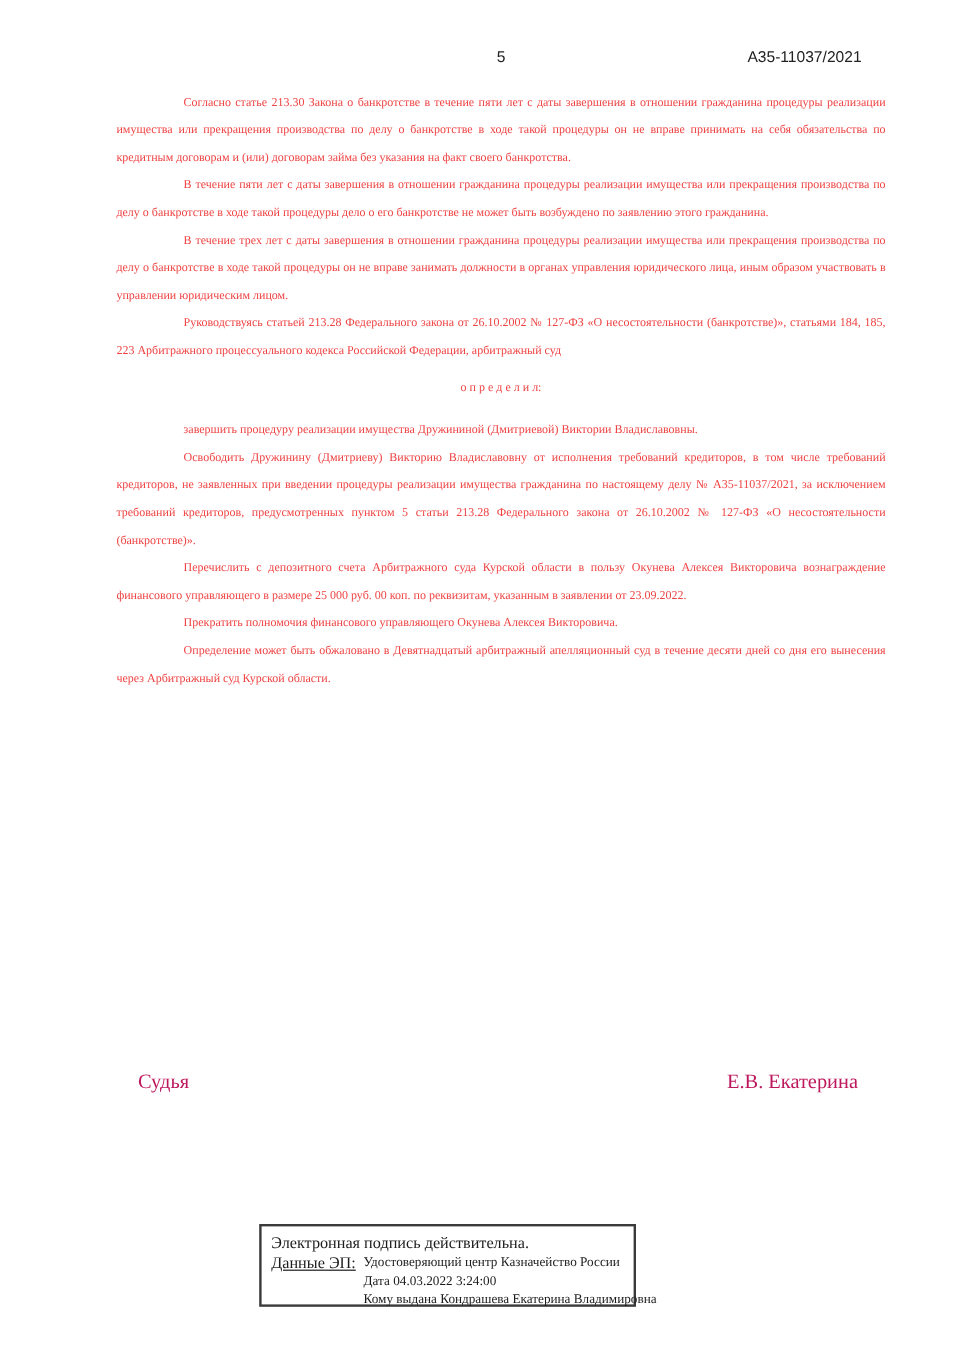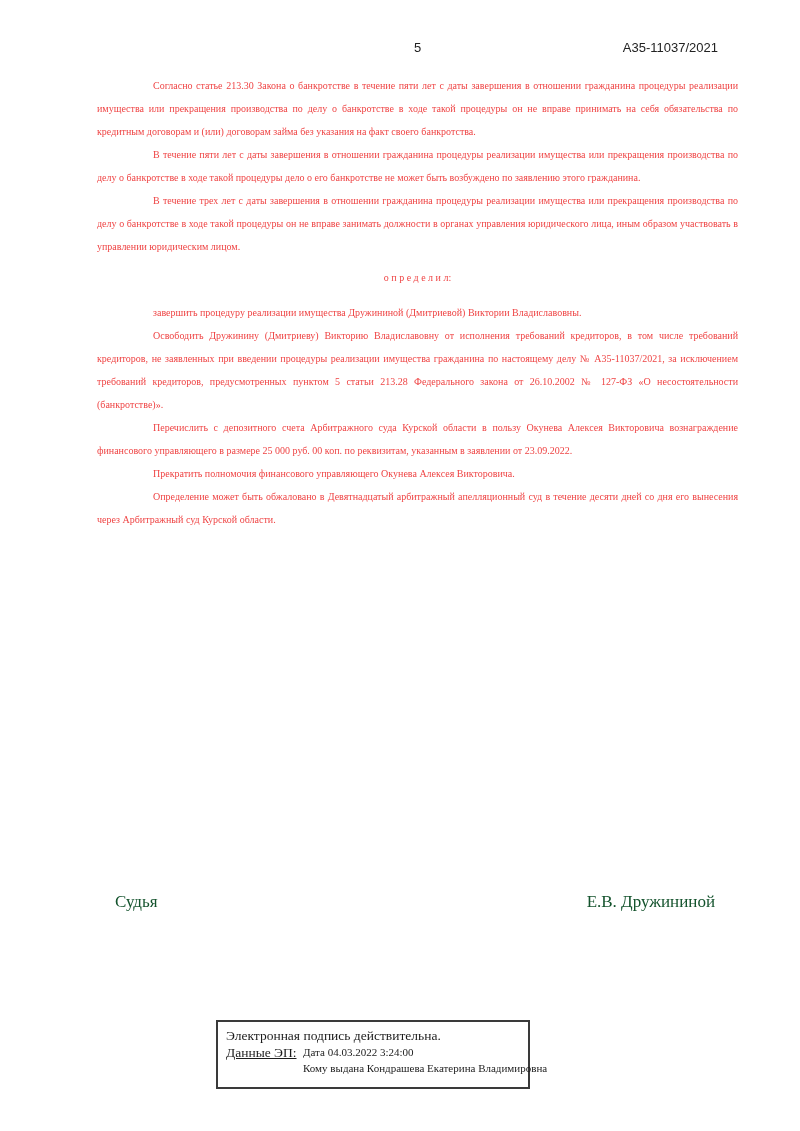--- a/index.html
+++ b/index.html
@@ -60,21 +60,21 @@
   
   .sig-row {
     position: absolute;
     top: 892px;
     left: 115px;
     width: 600px;
     display: flex;
     justify-content: space-between;
     font-family: "Liberation Serif", serif;
     font-size: 17px;
-    color: #14532d;
+    color: #be185d;
   }
   
   .stamp {
     position: absolute;
     top: 1020px;
     left: 216px;
     width: 314px;
     height: 69px;
     box-sizing: border-box;
     border: 2px solid #3a3a3a;
@@ -112,37 +112,39 @@
 
   <div class="doc-header">
     <span class="page-num">5</span>
     <span class="case-num">А35-11037/2021</span>
   </div>
 
   <div class="doc-body">
     <p>Согласно статье 213.30 Закона о банкротстве в течение пяти лет с даты завершения в отношении гражданина процедуры реализации имущества или прекращения производства по делу о банкротстве в ходе такой процедуры он не вправе принимать на себя обязательства по кредитным договорам и (или) договорам займа без указания на факт своего банкротства.</p>
     <p>В течение пяти лет с даты завершения в отношении гражданина процедуры реализации имущества или прекращения производства по делу о банкротстве в ходе такой процедуры дело о его банкротстве не может быть возбуждено по заявлению этого гражданина.</p>
     <p>В течение трех лет с даты завершения в отношении гражданина процедуры реализации имущества или прекращения производства по делу о банкротстве в ходе такой процедуры он не вправе занимать должности в органах управления юридического лица, иным образом участвовать в управлении юридическим лицом.</p>
+    <p>Руководствуясь статьей 213.28 Федерального закона от 26.10.2002 № 127-ФЗ «О несостоятельности (банкротстве)», статьями 184, 185, 223 Арбитражного процессуального кодекса Российской Федерации, арбитражный суд</p>
     <p class="ruling-heading">о п р е д е л и л:</p>
     <p>завершить процедуру реализации имущества Дружининой (Дмитриевой) Виктории Владиславовны.</p>
     <p>Освободить Дружинину (Дмитриеву) Викторию Владиславовну от исполнения требований кредиторов, в том числе требований кредиторов, не заявленных при введении процедуры реализации имущества гражданина по настоящему делу № А35-11037/2021, за исключением требований кредиторов, предусмотренных пунктом 5 статьи 213.28 Федерального закона от 26.10.2002 № 127-ФЗ «О несостоятельности (банкротстве)».</p>
     <p>Перечислить с депозитного счета Арбитражного суда Курской области в пользу Окунева Алексея Викторовича вознаграждение финансового управляющего в размере 25 000 руб. 00 коп. по реквизитам, указанным в заявлении от 23.09.2022.</p>
     <p>Прекратить полномочия финансового управляющего Окунева Алексея Викторовича.</p>
     <p>Определение может быть обжаловано в Девятнадцатый арбитражный апелляционный суд в течение десяти дней со дня его вынесения через Арбитражный суд Курской области.</p>
   </div>
 
   <div class="sig-row">
     <span>Судья</span>
-    <span>Е.В. Дружининой</span>
+    <span>Е.В. Екатерина</span>
   </div>
 
   <div class="stamp">
     <div class="stamp-validity">Электронная подпись действительна.</div>
     <div class="stamp-row">
       <span class="stamp-label">Данные ЭП:</span>
       <div class="stamp-details">
+        <div>Удостоверяющий центр Казначейство России</div>
         <div>Дата 04.03.2022 3:24:00</div>
         <div>Кому выдана Кондрашева Екатерина Владимировна</div>
       </div>
     </div>
   </div>
 
 </div>
 
 </body></html>

